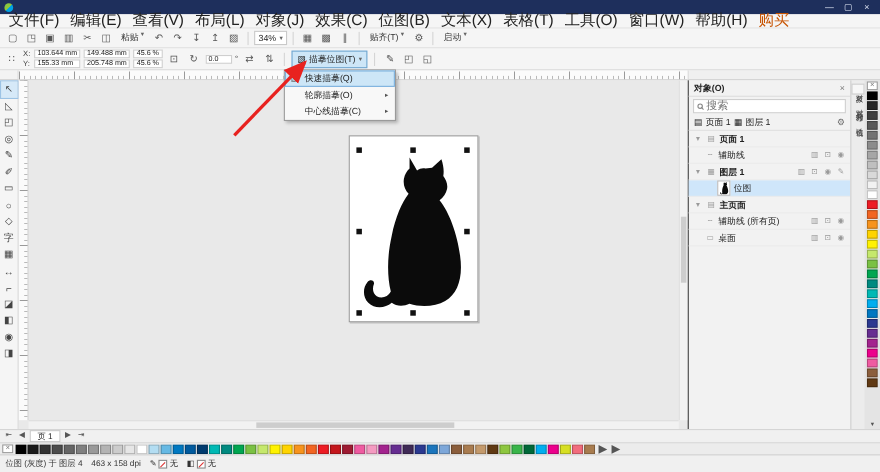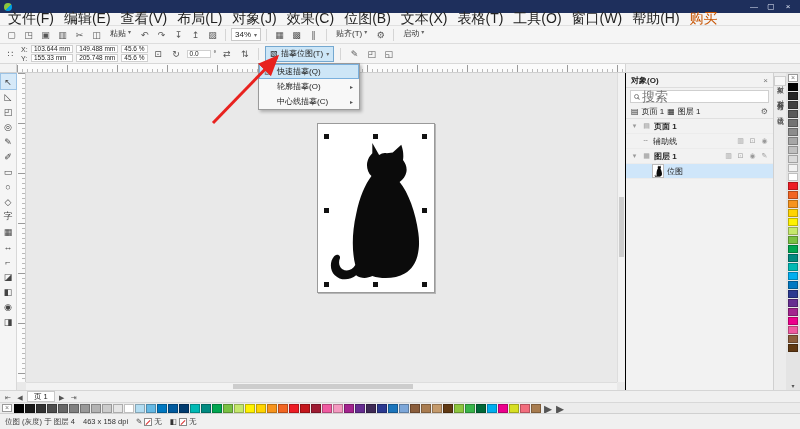--- a/index.html
+++ b/index.html
@@ -59,21 +59,21 @@
   .handle{position:absolute;width:5px;height:5px;background:#111}
   .vscroll{position:absolute;right:0;top:0;bottom:8px;width:8px;background:#f2f2f2;border-left:1px solid #ddd}
   .vthumb{position:absolute;left:1px;right:1px;top:40%;height:60px;background:#cdcdcd}
   .hscroll{position:absolute;left:9px;right:8px;bottom:0;height:8px;background:#f2f2f2;border-top:1px solid #ddd}
   .hthumb{position:absolute;top:1px;bottom:1px;left:35%;width:180px;background:#cdcdcd}
   
   .docker{width:148px;background:#f2f2f2;border-left:1px solid #000000;display:flex;flex-direction:column;font-size:8px;flex:none}
   .dhead{height:15px;display:flex;align-items:center;padding:0 5px;border-bottom:1px solid #ddd;flex:none}
   .dhead .x{margin-left:auto;color:#777;cursor:pointer}
   .dsearch{margin:2px 4px;display:flex;align-items:center;border:1px solid #cfcfcf;background:#fff;height:13px;padding:0 3px;gap:3px;flex:none}
-  .dsearch input{border:none;outline:none;flex:1;font-size:13px;min-width:0;font-family:inherit;background:transparent}
+  .dsearch input{border:none;outline:none;flex:1;font-size:10px;min-width:0;font-family:inherit;background:transparent}
   .mag{width:5px;height:5px;border:1px solid #888;border-radius:50%;position:relative;flex:none}
   .mag::after{content:"";position:absolute;width:3px;height:1px;background:#888;right:-2px;bottom:-1px;transform:rotate(45deg)}
   .dcrumb{height:14px;display:flex;align-items:center;gap:3px;padding:0 5px;border-bottom:1px solid #e0e0e0;flex:none}
   .dcrumb .gear{margin-left:auto;color:#666;cursor:pointer}
   .trow{height:15px;display:flex;align-items:center;gap:3px;padding:0 4px;border-bottom:1px solid #ececec;flex:none;cursor:pointer}
   .trow .lbl{flex:1;overflow:hidden;white-space:nowrap}
   .trow.sel{background:#cfe6fa}
   .trow .ric{color:#9a9a9a;font-size:7px;width:9px;text-align:center;flex:none}
   .b{font-weight:bold}
   .indent{width:8px;flex:none}
@@ -82,21 +82,21 @@
   
   .sidetabs{width:13px;background:#ececec;border-left:1px solid #d0d0d0;display:flex;flex-direction:column;align-items:center;padding-top:4px;gap:6px;flex:none}
   .stab{writing-mode:vertical-rl;text-orientation:upright;font-size:7px;color:#444;padding:3px 0;cursor:pointer;letter-spacing:1px}
   .stab.act{background:#f7f7f7;outline:1px solid #cfcfcf}
   .vpalette{width:14px;background:#e4e4e4;display:flex;flex-direction:column;align-items:center;padding:1px 0;gap:1px;overflow:hidden;flex:none}
   .vswcol{display:flex;flex-direction:column;align-items:center;gap:1px;overflow:hidden;flex:1}
   .vsw{width:10px;height:8px;flex:none;border:1px solid rgba(0,0,0,.25);cursor:pointer}
   .nonesw{width:10px;height:8px;background:#fff;border:1px solid #999;color:#777;font-size:7px;line-height:6px;text-align:center;flex:none;cursor:pointer}
   .valign-btn{font-size:6px;color:#555;cursor:pointer}
   
-  .pagenav{height:12px;background:#f0f0f0;border-top:1px solid #d5d5d5;display:flex;align-items:flex-end;padding:0 3px;font-size:7px;gap:2px;flex:none}
+  .pagenav{height:12px;background:#f0f0f0;border-top:1px solid #d5d5d5;display:flex;align-items:flex-start;padding:0 3px;font-size:7px;gap:2px;flex:none}
   .pnbtn{width:10px;text-align:center;color:#555;cursor:pointer;flex:none}
   .ptab{height:11px;background:#fff;border:1px solid #c9c9c9;display:flex;align-items:center;padding:0 6px;font-size:7.5px;cursor:pointer}
   .hpalette{height:11px;background:#ececec;border-top:1px solid #d8d8d8;display:flex;align-items:center;padding:0 2px;gap:2px;flex:none}
   .swrow{display:flex;gap:1px;overflow:hidden;align-items:center}
   .hsw{width:10px;height:9px;flex:none;border:1px solid rgba(0,0,0,.25);cursor:pointer}
   .statusbar{height:16px;background:#f0f0f0;border-top:1px solid #d0d0d0;display:flex;align-items:center;padding:0 5px;font-size:7.5px;color:#333;gap:8px;flex:none}
   .hint{flex:1;white-space:nowrap;overflow:hidden;text-overflow:ellipsis}
   .objinfo{white-space:nowrap}
   .indic{display:flex;align-items:center;gap:2px;white-space:nowrap}
   .swx{width:8px;height:8px;background:#fff;border:1px solid #888;position:relative;display:inline-block}
@@ -341,20 +341,41 @@
       </div>
       <div class="trow sel">
         <span class="indent"></span>
           <span class="indent"></span>
         <span class="thumb">
             <svg viewBox="0 0 115 170">
               <use href="#catpath"></use>
             </svg>
           </span>
         <span class="lbl">位图</span>
+      </div>
+      <div class="trow">
+        <span class="ric">▾</span>
+        <span class="ric">▤</span>
+        <span class="lbl b">主页面</span>
+      </div>
+      <div class="trow">
+        <span class="indent"></span>
+        <span class="ric">╌</span>
+        <span class="lbl">辅助线 (所有页)</span>
+        <span class="ric">▥</span>
+        <span class="ric">⊡</span>
+        <span class="ric">◉</span>
+      </div>
+      <div class="trow">
+        <span class="indent"></span>
+        <span class="ric">▭</span>
+        <span class="lbl">桌面</span>
+        <span class="ric">▥</span>
+        <span class="ric">⊡</span>
+        <span class="ric">◉</span>
       </div>
     </div>
 
     <div class="sidetabs">
       <div class="stab act">对象</div>
       <div class="stab">对齐与分布</div>
       <div class="stab">透镜</div>
     </div>
 
     <div class="vpalette">

